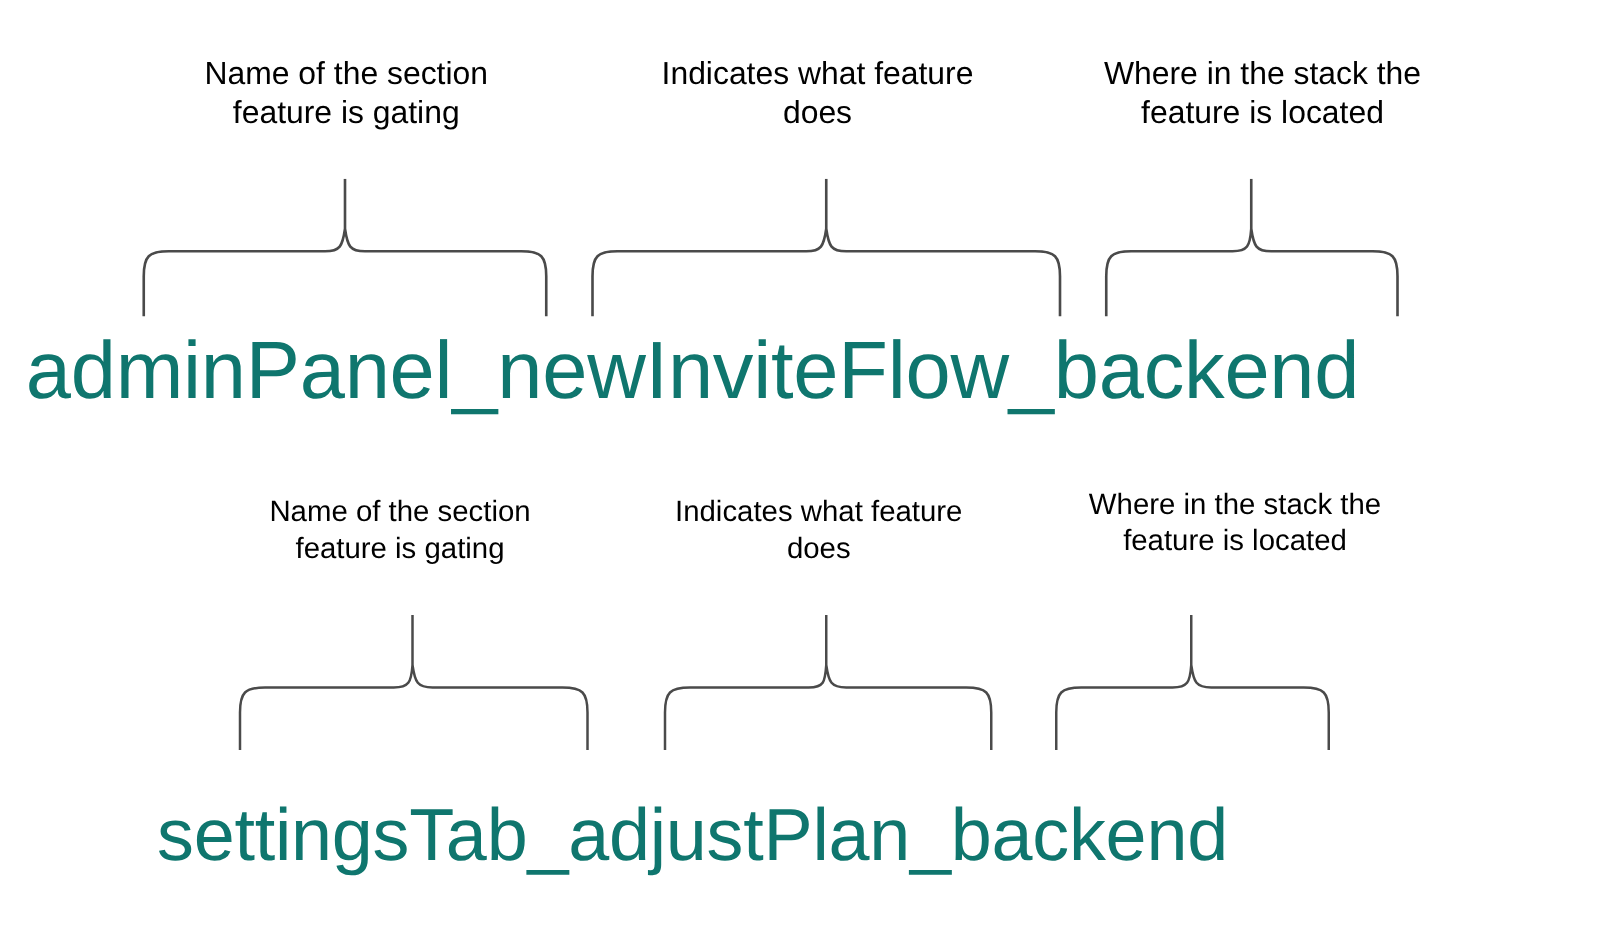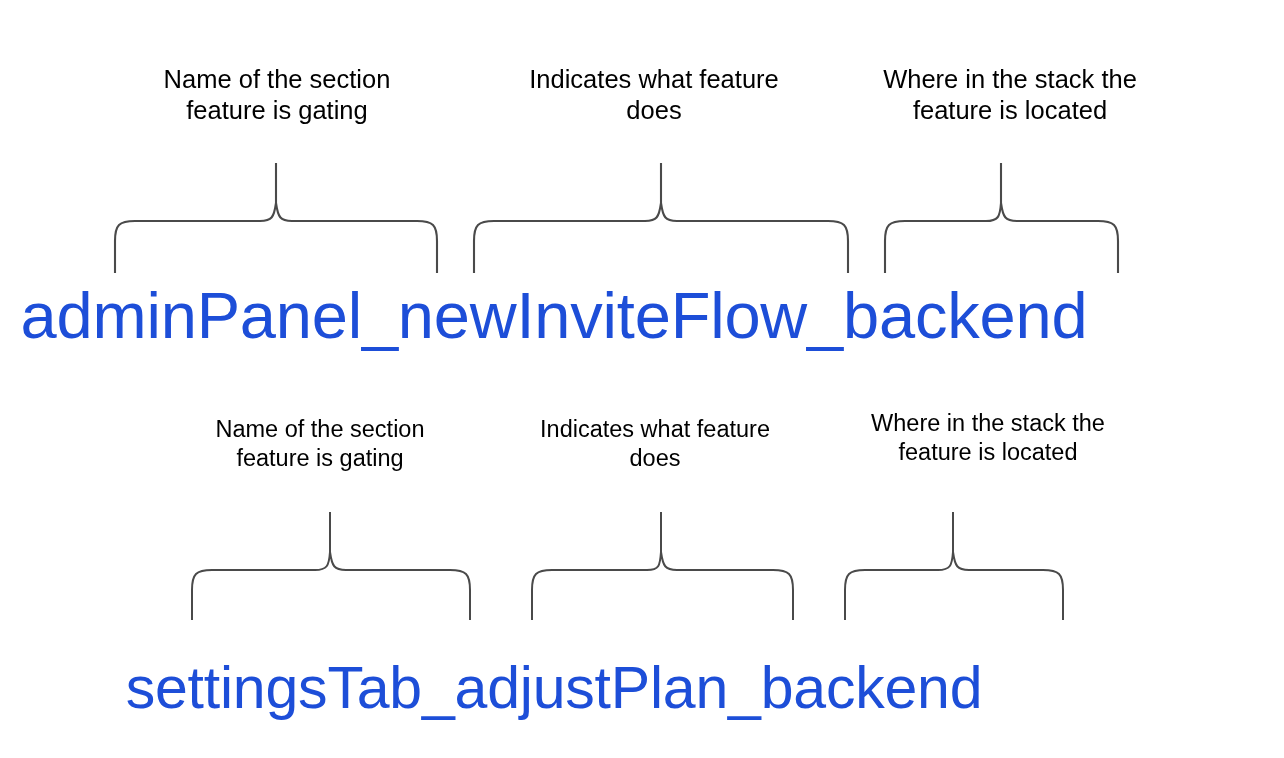--- a/index.html
+++ b/index.html
@@ -13,21 +13,20 @@
     height: 758px;
     position: relative;
     overflow: hidden;
     font-family: "Liberation Sans", sans-serif;
     color: #000000;
   }
   .slide {
     position: absolute;
     inset: 0;
     background: #ffffff;
-    margin-top: 20px;
   }
 
   
   .caption {
     position: absolute;
     text-align: center;
     line-height: 1.22;
     color: #000000;
     white-space: pre-line;
     font-family: "Liberation Sans", sans-serif;
@@ -48,21 +47,21 @@
     position: absolute;
     display: block;
   }
 
   
   .flagline {
     position: absolute;
     width: 1108px;
     left: 0;
     text-align: center;
-    color: #1d4ed8;
+    color: #0f766e;
     font-family: "Liberation Sans", sans-serif;
     white-space: nowrap;
   }
   .flag1 { top: 258px; font-size: 65px; letter-spacing: -0.2px; }
   .flag2 { top: 634px; font-size: 59px; letter-spacing: -0.2px; }
 </style>
 </head>
 <body>
 
 <div class="slide">

